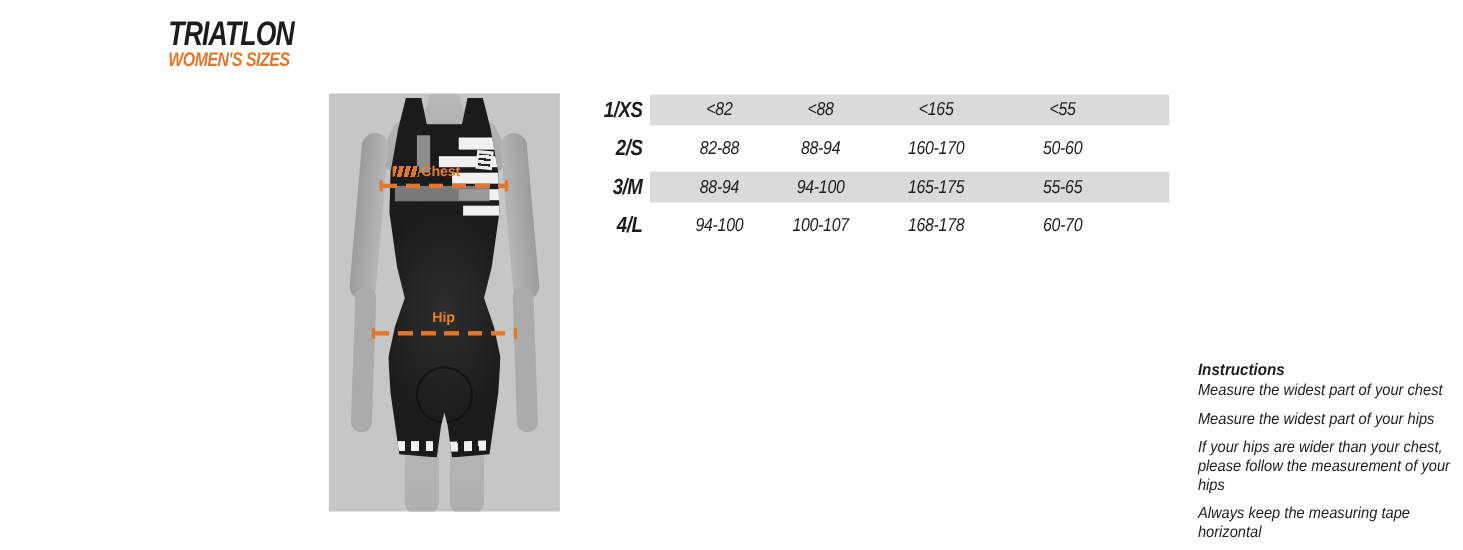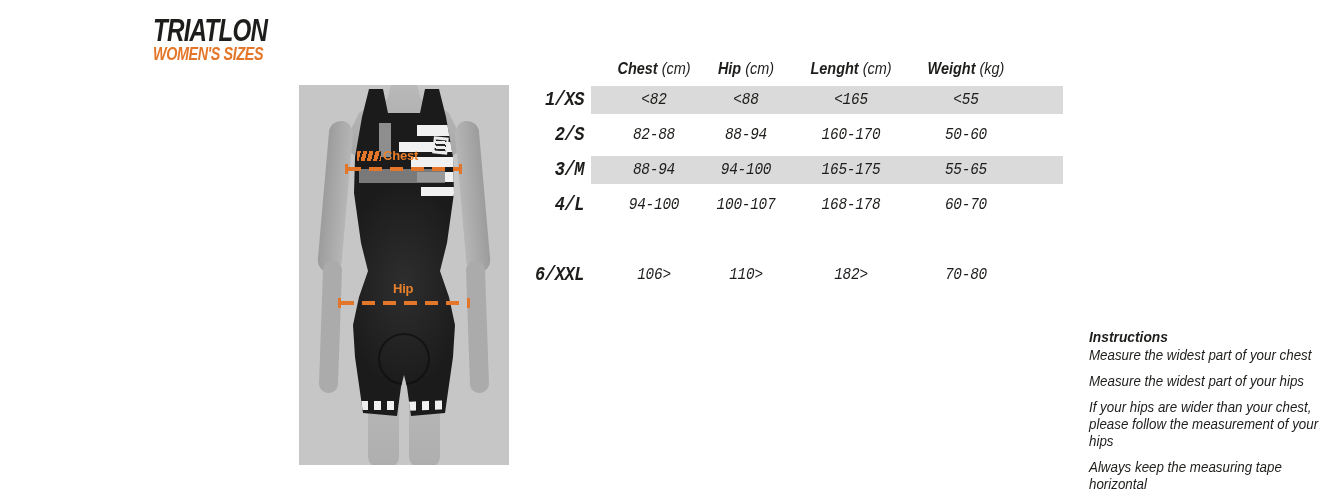--- a/index.html
+++ b/index.html
@@ -85,21 +85,21 @@
     background: repeating-linear-gradient(105deg, #e4762a 0 4px, #1c1c1c 4px 6px); }
 
   
   .size-table { position: absolute; left: 490px; top: 0; width: 537px; height: 300px; }
   .t-header { position: absolute; left: 0; top: 56px; width: 537px; height: 26px; }
   .t-hcell { position: absolute; top: 0; width: 120px; height: 26px; line-height: 26px;
     text-align: center; font-size: 17px; font-style: italic; white-space: nowrap;
     transform: scaleX(0.85); transform-origin: center; }
   .t-hcell .h-name { font-weight: 700; }
   .t-hcell .h-unit { font-weight: 400; }
-  .t-row { position: absolute; left: 0; width: 537px; height: 24px; font-family: Liberation Mono, monospace; }
+  .t-row { position: absolute; left: 0; width: 537px; height: 24px; }
   .t-row-bg { position: absolute; left: 65px; top: 0; width: 472px; height: 28px; }
   .t-row.shaded .t-row-bg { background: #dadada; }
   .t-size { position: absolute; left: 0; top: 0; width: 58px; height: 28px; line-height: 28px;
     text-align: right; font-size: 20px; font-weight: 700; font-style: italic;
     letter-spacing: -0.5px; transform: scaleX(0.85); transform-origin: right center; }
   .t-cell { position: absolute; top: 0; width: 120px; height: 28px; line-height: 28px;
     text-align: center; font-size: 17px; font-style: italic; letter-spacing: -0.3px;
     transform: scaleX(0.85); transform-origin: center; }
   .col-0 { left: 68px; } .col-1 { left: 160px; } .col-2 { left: 265px; } .col-3 { left: 380px; }
 
@@ -155,26 +155,20 @@
 
     <div class="measure-label hip-label">
       <span>Hip</span>
     </div>
     <div class="measure-line hip-line"></div>
     <div class="cap cap-hip-l"></div>
     <div class="cap cap-hip-r"></div>
   </div>
 
   <div class="size-table">
-    <div class="t-header">
-      <div class="t-hcell col-0"><span class="h-name">Chest</span> <span class="h-unit">(cm)</span></div>
-      <div class="t-hcell col-1"><span class="h-name">Hip</span> <span class="h-unit">(cm)</span></div>
-      <div class="t-hcell col-2"><span class="h-name">Lenght</span> <span class="h-unit">(cm)</span></div>
-      <div class="t-hcell col-3"><span class="h-name">Weight</span> <span class="h-unit">(kg)</span></div>
-    </div>
 
     <div class="t-row shaded" style="top:86px">
       <div class="t-row-bg"></div>
       <div class="t-size">1/XS</div>
       <div class="t-cell col-0">&lt;82</div>
       <div class="t-cell col-1">&lt;88</div>
       <div class="t-cell col-2">&lt;165</div>
       <div class="t-cell col-3">&lt;55</div>
     </div>
 
@@ -199,28 +193,20 @@
     <div class="t-row" style="top:191px">
       <div class="t-row-bg"></div>
       <div class="t-size">4/L</div>
       <div class="t-cell col-0">94-100</div>
       <div class="t-cell col-1">100-107</div>
       <div class="t-cell col-2">168-178</div>
       <div class="t-cell col-3">60-70</div>
     </div>
 
 
-    <div class="t-row" style="top:261px">
-      <div class="t-row-bg"></div>
-      <div class="t-size">6/XXL</div>
-      <div class="t-cell col-0">106&gt;</div>
-      <div class="t-cell col-1">110&gt;</div>
-      <div class="t-cell col-2">182&gt;</div>
-      <div class="t-cell col-3">70-80</div>
-    </div>
   </div>
 
   <div class="instructions">
     <h3>Instructions</h3>
     <p><span>Measure the widest part of your chest</span></p>
     <p><span>Measure the widest part of your hips</span></p>
     <p><span>If your hips are wider than your chest,</span><br><span>please follow the measurement of your hips</span></p>
     <p><span>Always keep the measuring tape horizontal</span></p>
   </div>
 

